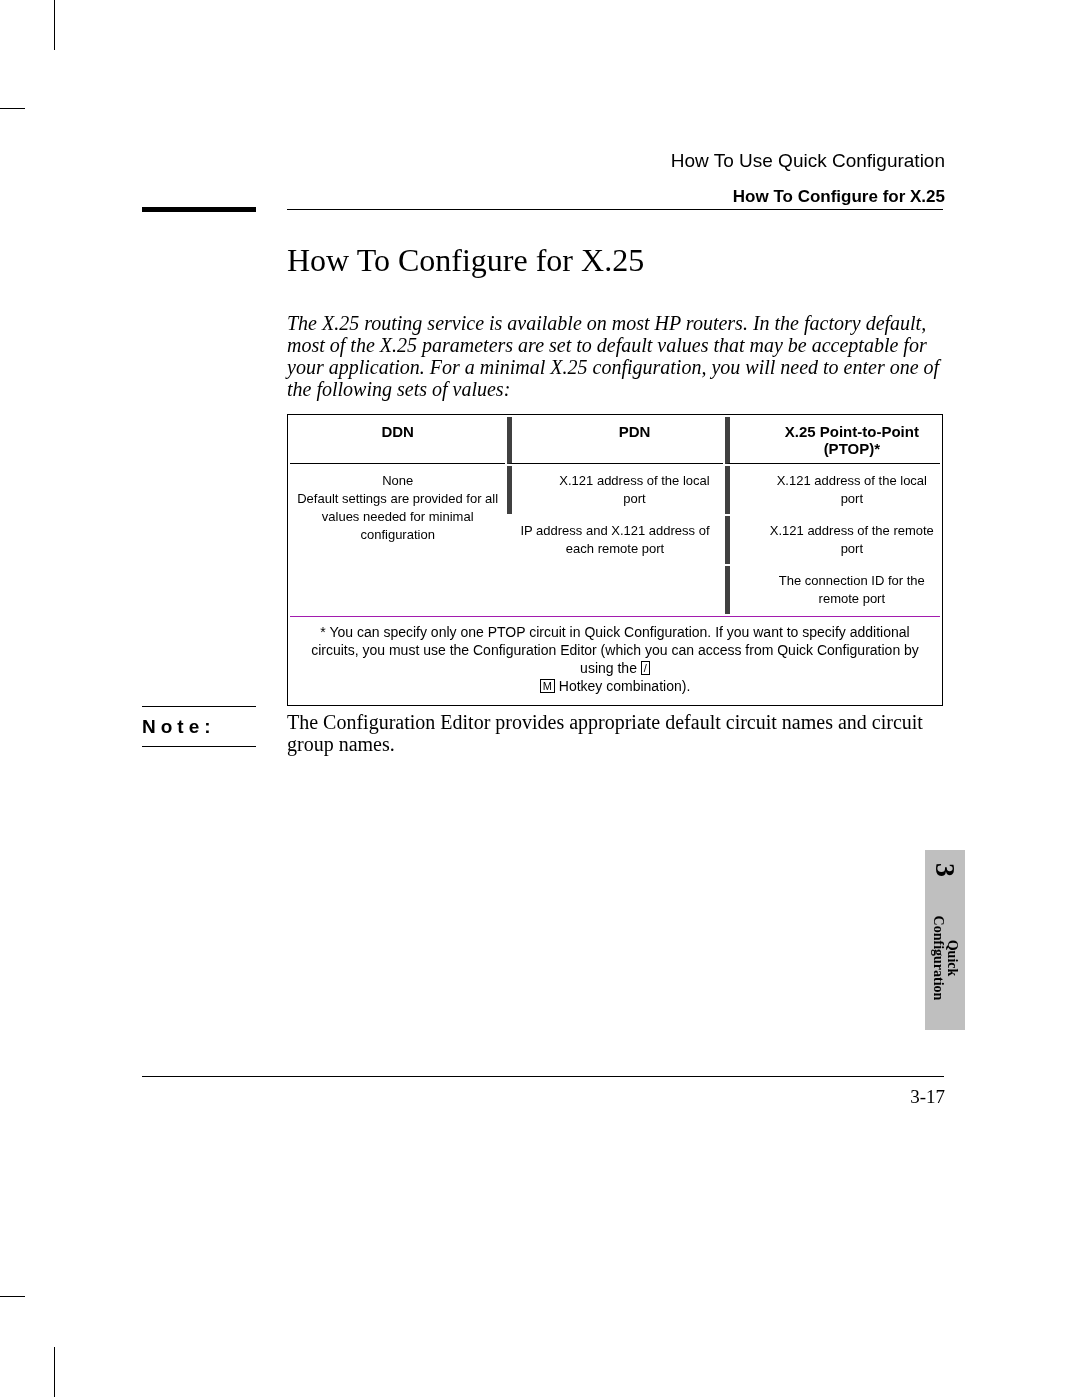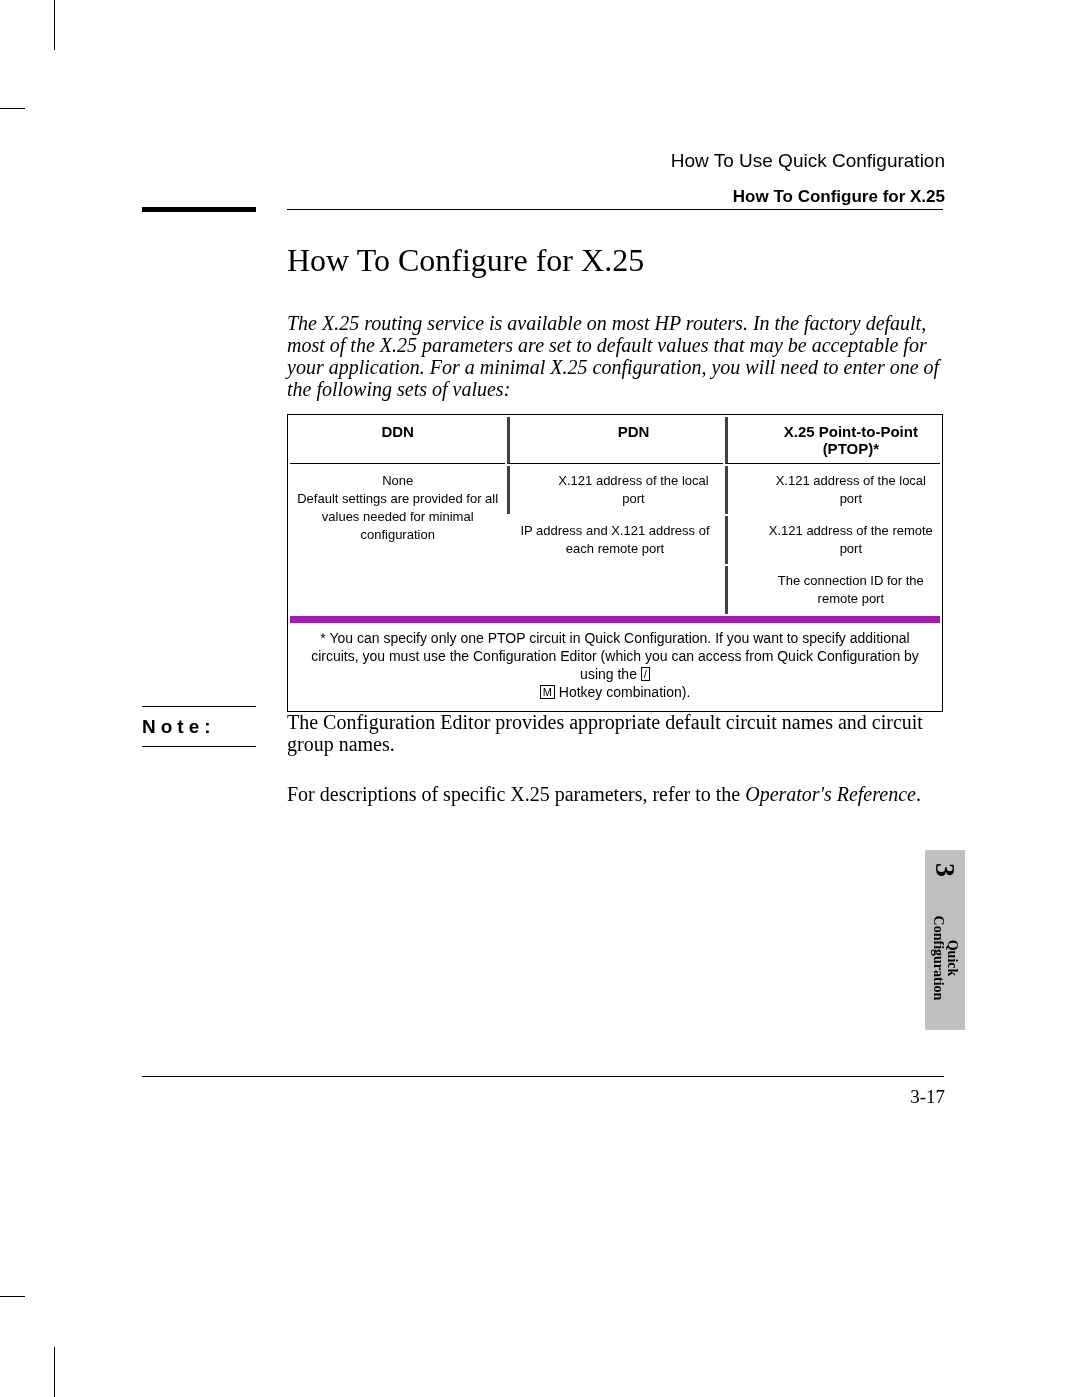--- a/index.html
+++ b/index.html
@@ -115,33 +115,33 @@
   }
   .table thead th {
     border-bottom: 1px solid #000;
     font-size: 15px;
     font-weight: bold;
     text-align: center;
     margin-top: 36px;
   }
   .table thead th + th,
   .table tbody td + td {
-    border-left: 3px solid #404040;
+    border-left: 5px solid #404040;
     padding-left: 40px;
   }
   .table tbody td {
     font-size: 13px;
     text-align: center;
     line-height: 18px;
   }
   .col1 { width: 181px; }
   .col2 { width: 181px; }
   .col3 { width: 181px; }
   .footnote-row td {
-    border-top: 7px solid #a21caf;
+    border-top: 1px solid #a21caf;
     text-align: right;
     font-size: 14px !important;
     line-height: 18px;
     padding: 6px 8px 8px 8px;
   }
   .keycap {
     display: inline-block;
     border: 1px solid #000;
     font-size: 11px;
     line-height: 12px;
@@ -312,23 +312,20 @@
         </td>
       </tr>
     </tbody>
   </table>
 
   <div class="note-rule-top"></div>
   <div class="note-label">Note:</div>
   <div class="note-rule-bottom"></div>
   <div class="note-text">The Configuration Editor provides appropriate default circuit names and circuit group names.</div>
 
-  <div class="ref-text">
-    <span>For descriptions of specific X.25 parameters, refer to the </span><span class="italic">Operator's Reference</span><span>.</span>
-  </div>
 
   <div class="side-tab">
     <div class="chapter-num">3</div>
     <div class="tab-label">
       <span>
         <span>Quick</span><br>
         <span>Configuration</span>
       </span>
     </div>
   </div>

